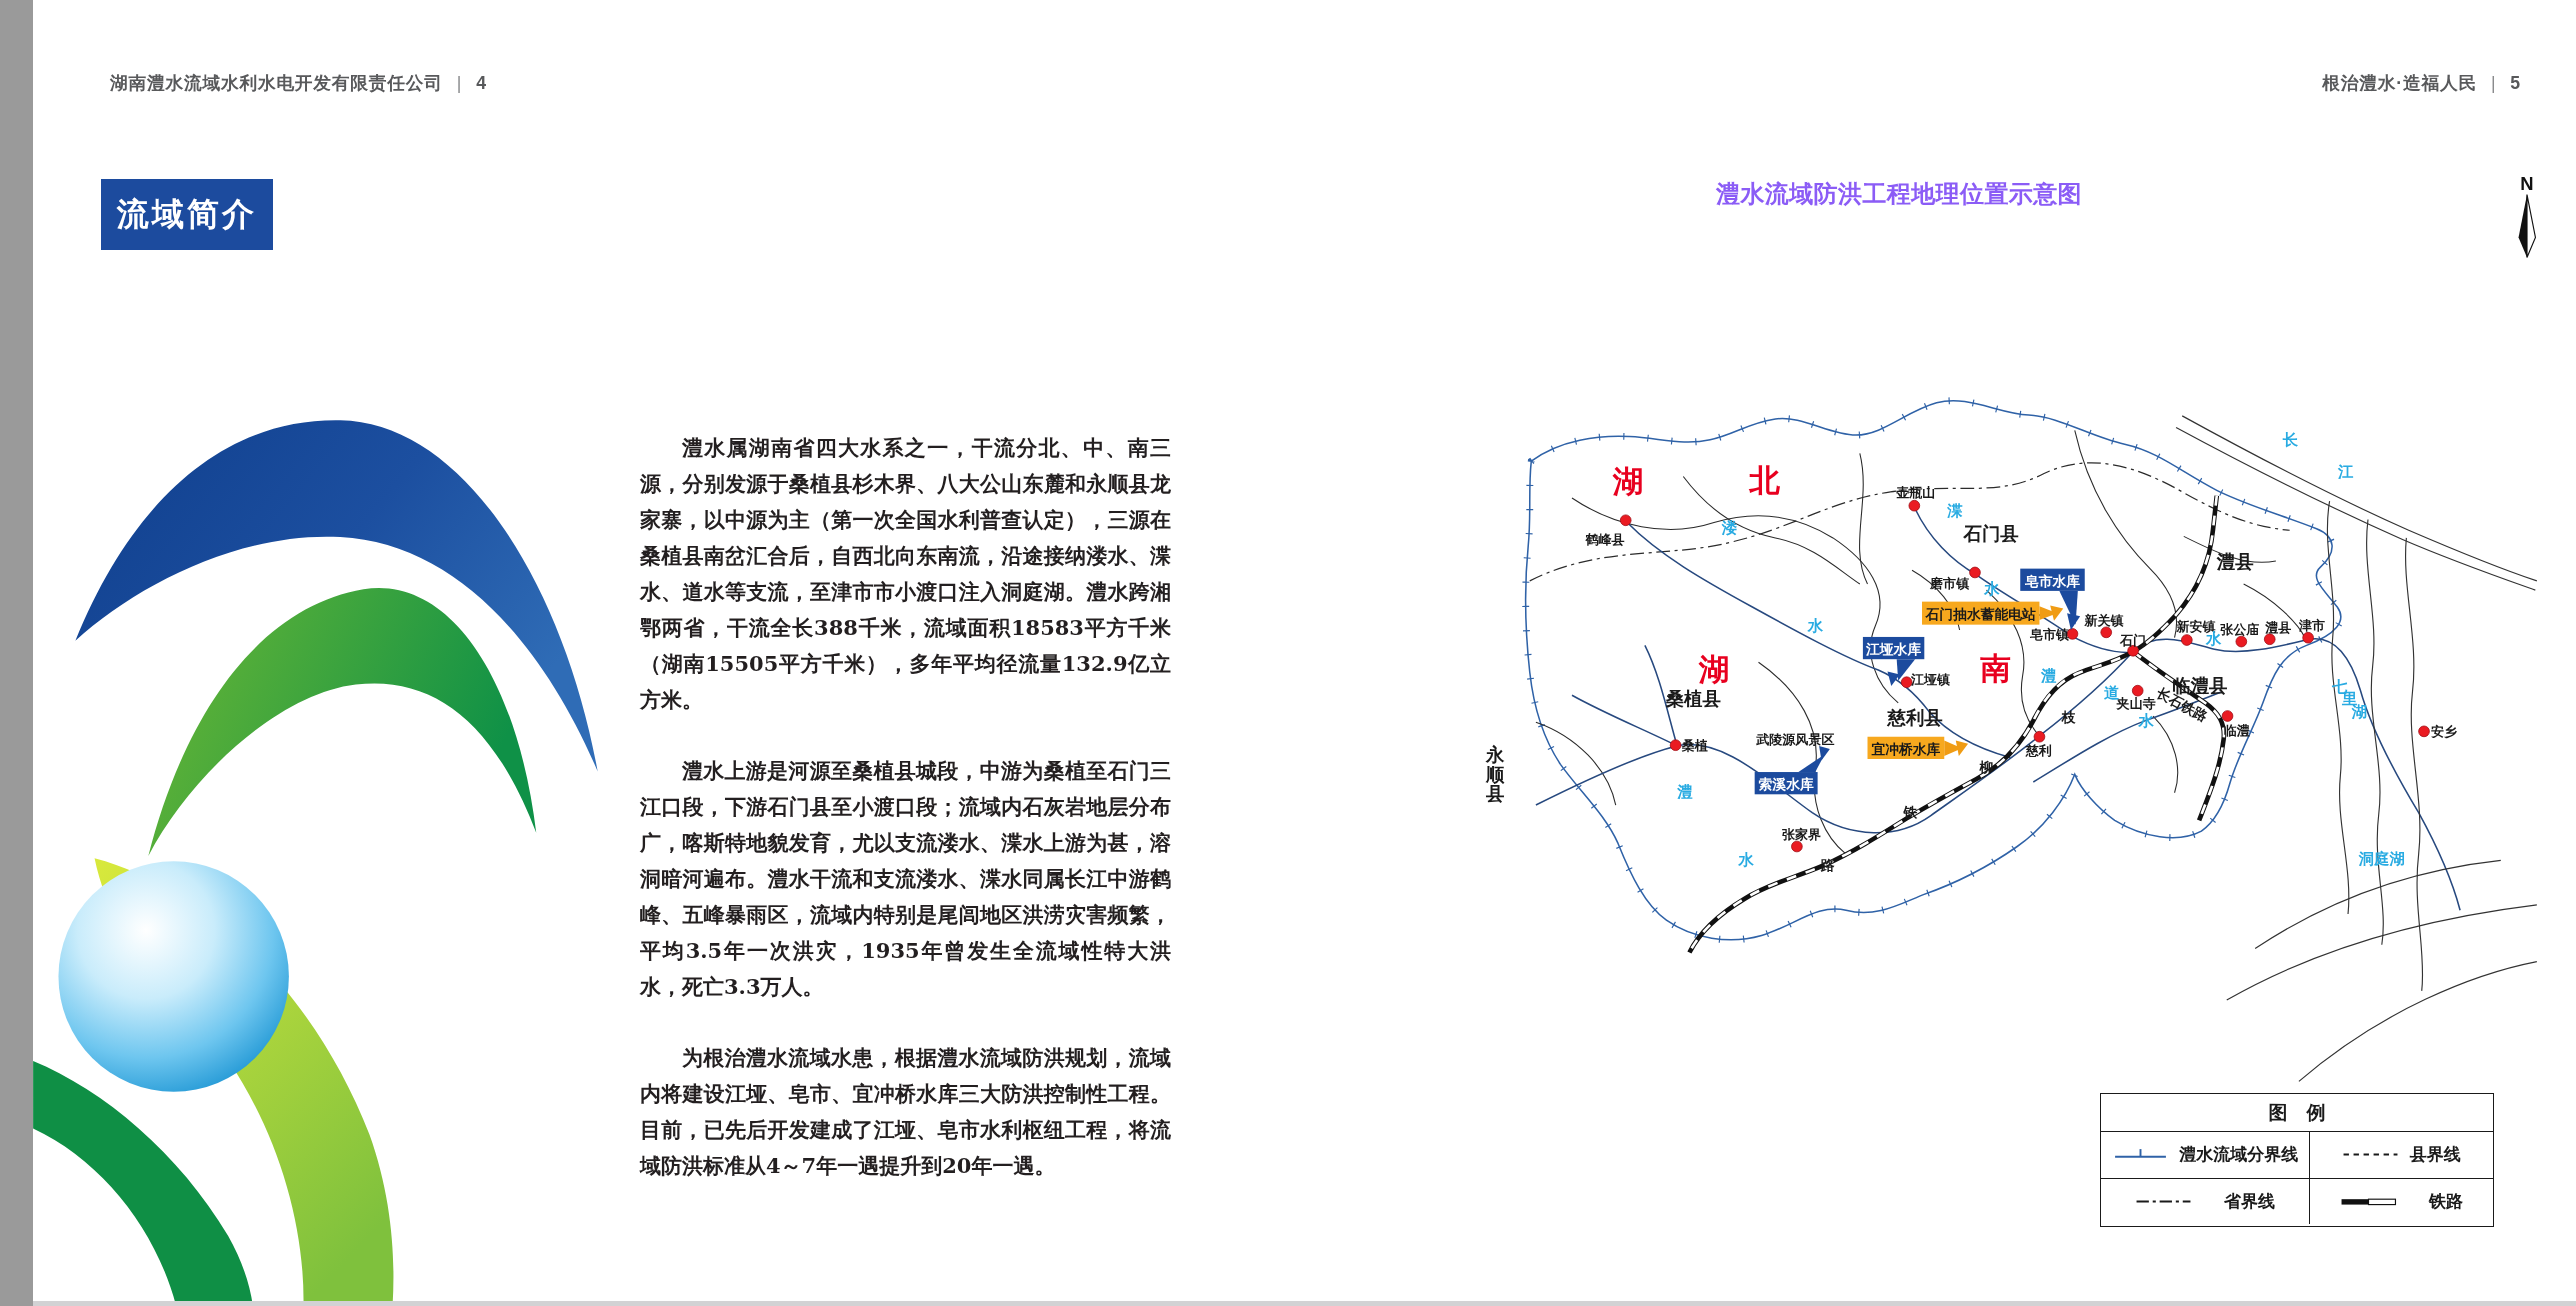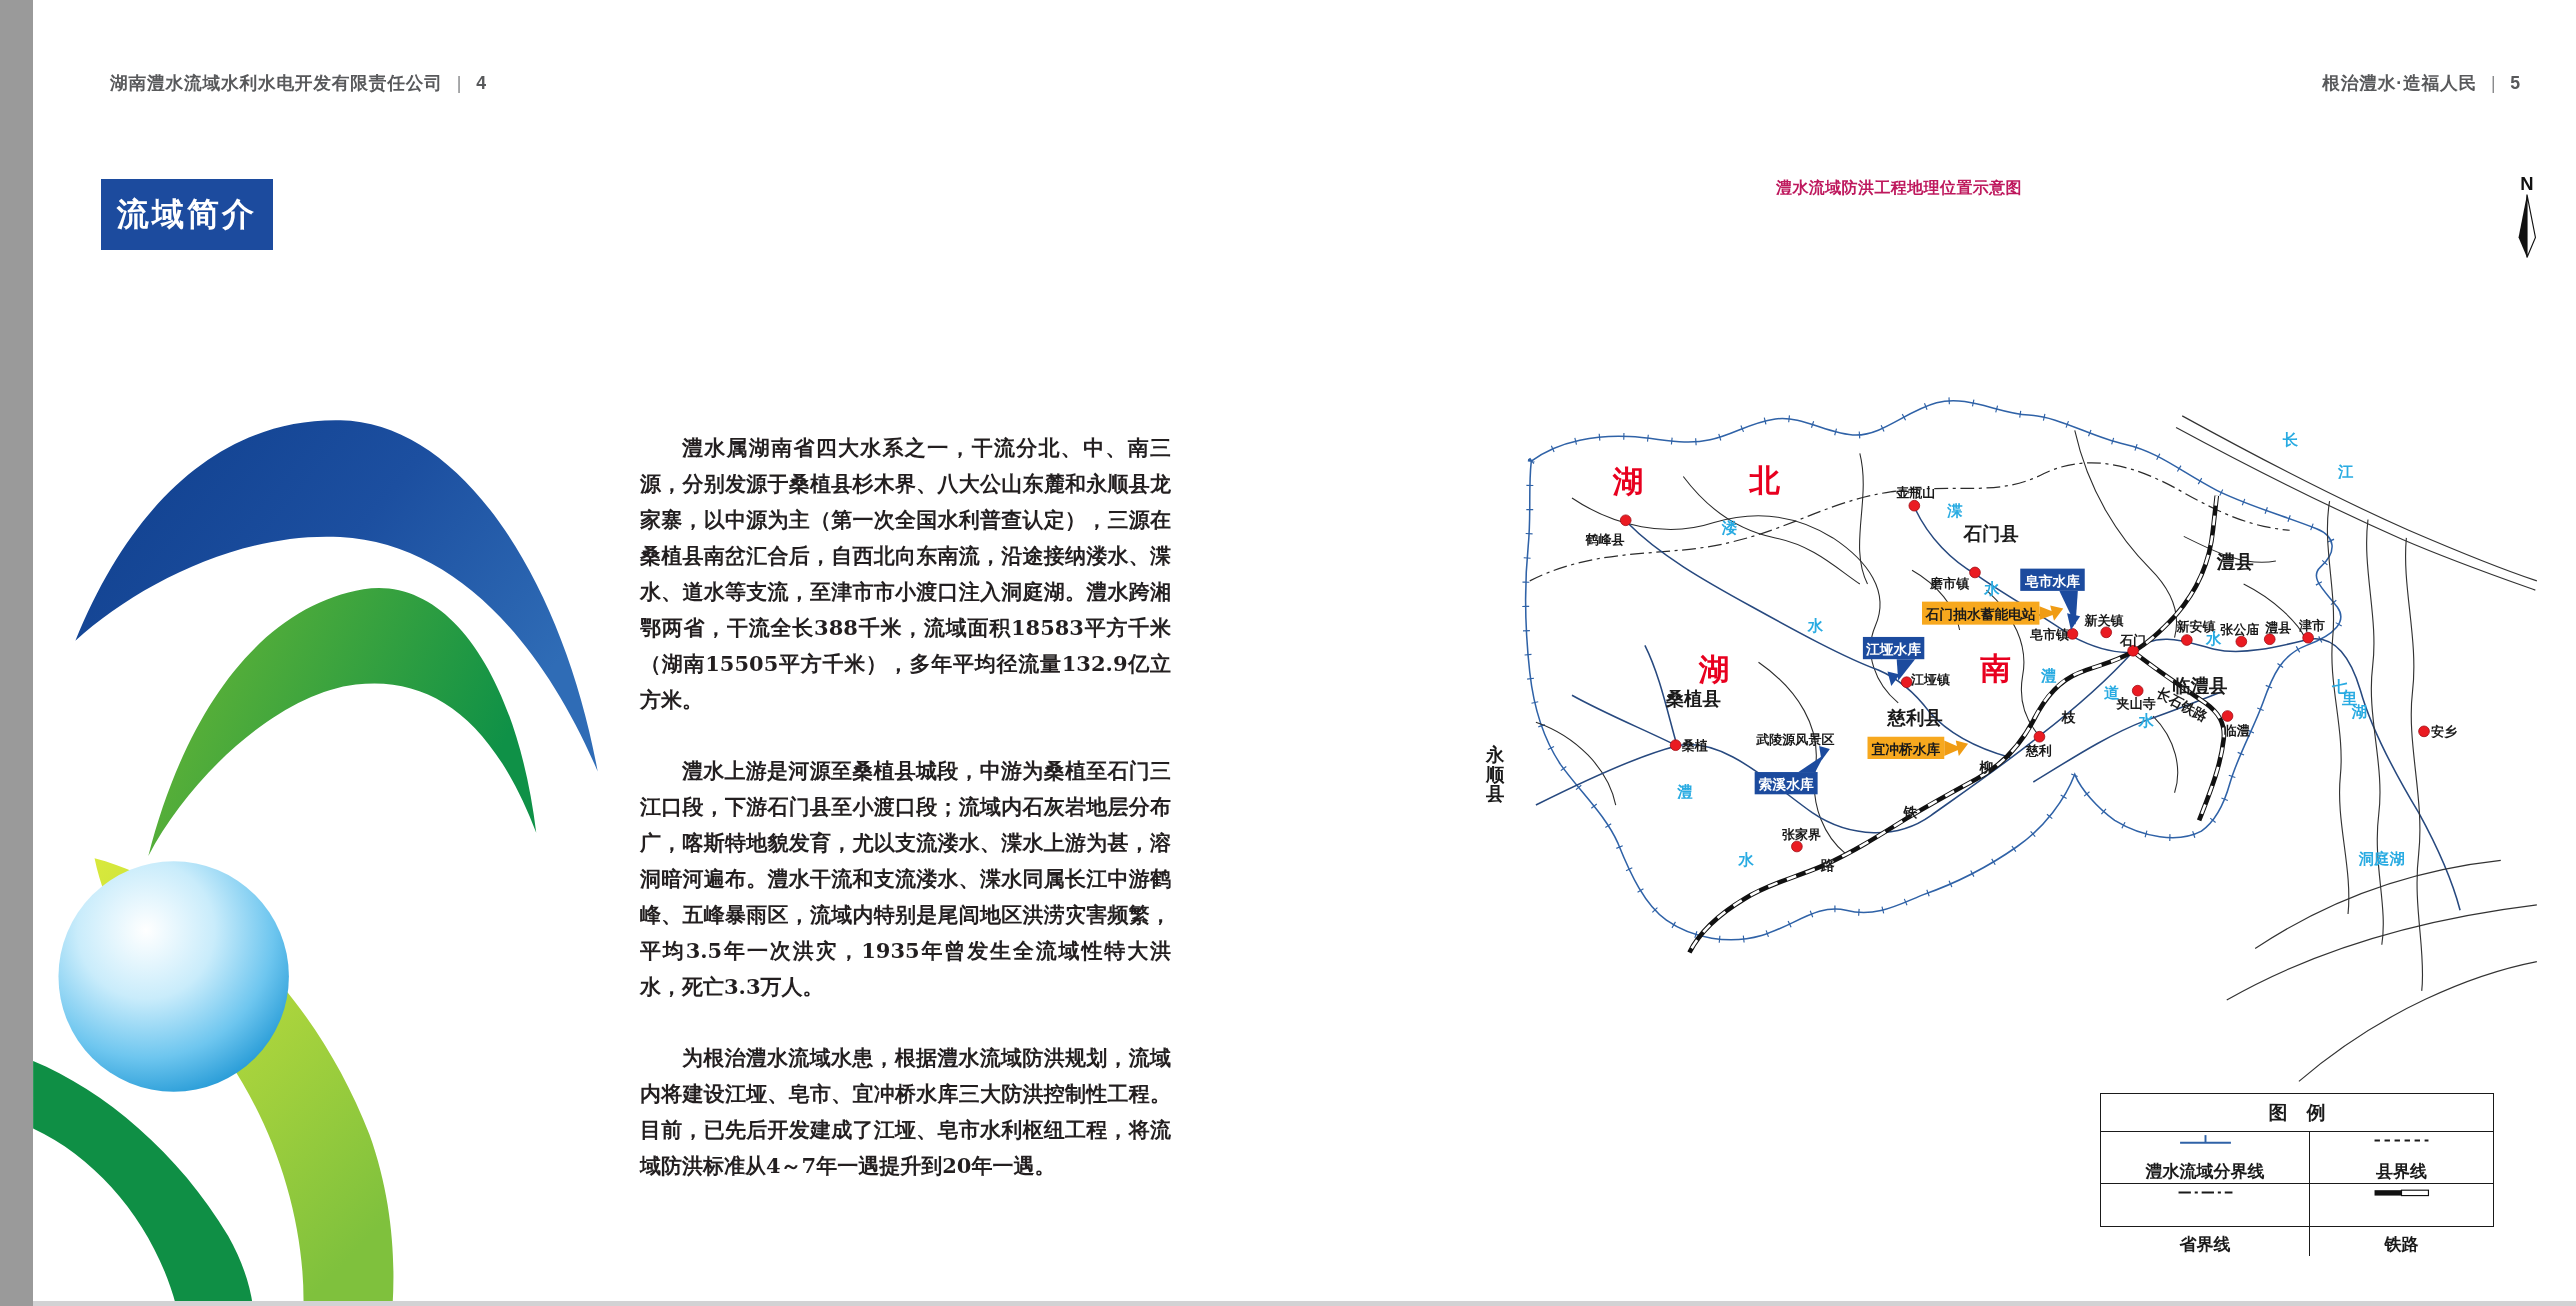--- a/index.html
+++ b/index.html
@@ -21,21 +21,21 @@
   .body-text{position:absolute;left:607px;top:430px;width:531px;color:#231f20;
        font-family:"DejaVu Serif","Liberation Serif",serif;font-weight:700;
        font-size:21px;line-height:36px;text-align:justify;}
   .body-text p{margin:0 0 35px 0;text-indent:2em;}
 
   
   .logo{position:absolute;left:0;top:405px;}
 
   
   .map-title{position:absolute;left:1674px;top:178px;width:384px;text-align:center;
-       color:#be185d;font-size:16px;font-weight:bold;letter-spacing:0.4px;}
+       color:#8b5cf6;font-size:24px;font-weight:bold;letter-spacing:0.4px;}
   .compass{position:absolute;left:2477px;top:175px;width:34px;text-align:center;}
   .compass-n{font-size:18.4px;font-weight:bold;color:#111;line-height:18.4px;}
   .map-svg{position:absolute;left:1420px;top:369px;pointer-events:none;}
 
   .map-svg text{font-family:"Liberation Sans",sans-serif;text-anchor:middle;dominant-baseline:central;}
   .map-svg .prov{font-size:40px;font-weight:bold;fill:#e8001f;}
   .map-svg .county{font-size:24px;font-weight:bold;fill:#1a1a1a;}
   .map-svg .town{font-size:17px;font-weight:bold;fill:#1a1a1a;}
   .map-svg .river{font-size:20px;font-weight:bold;fill:#29abe2;}
   .map-svg .rail{font-size:18px;font-weight:bold;fill:#1a1a1a;}
@@ -52,21 +52,21 @@
   .bx-orange{fill:#f7a81e;} .bt-orange{fill:#1a1a1a;font-size:18px;font-weight:bold;}
   .ar-navy,.pn-navy{fill:#1c4b9e;} .ar-orange,.pn-orange{fill:#f09c14;}
 
   
   .legend{position:absolute;left:2067px;top:1093px;width:394px;height:134px;box-sizing:border-box;
        border:1.9px solid #1a1a1a;background:#fff;}
   .lg-head{height:37px;border-bottom:1.5px solid #1a1a1a;display:flex;align-items:center;justify-content:center;
        font-size:19px;font-weight:bold;color:#1a1a1a;}
   .lg-grid{display:grid;grid-template-columns:208px 1fr;height:92px;}
   .lg-item{display:flex;align-items:center;justify-content:center;gap:10.7px;
-       font-size:17px;font-weight:bold;color:#1a1a1a;box-sizing:border-box;flex-direction:column;}
+       font-size:17px;font-weight:bold;color:#1a1a1a;box-sizing:border-box;}
   .lg-item.bl{border-left:1.5px solid #1a1a1a;}
   .lg-item.bt{border-top:1.5px solid #1a1a1a;gap:32px;}
 </style>
 </head>
 <body>
 
 <div class="page">
 
   <div class="hdr hdr-left">
     <span>湖南澧水流域水利水电开发有限责任公司</span>

